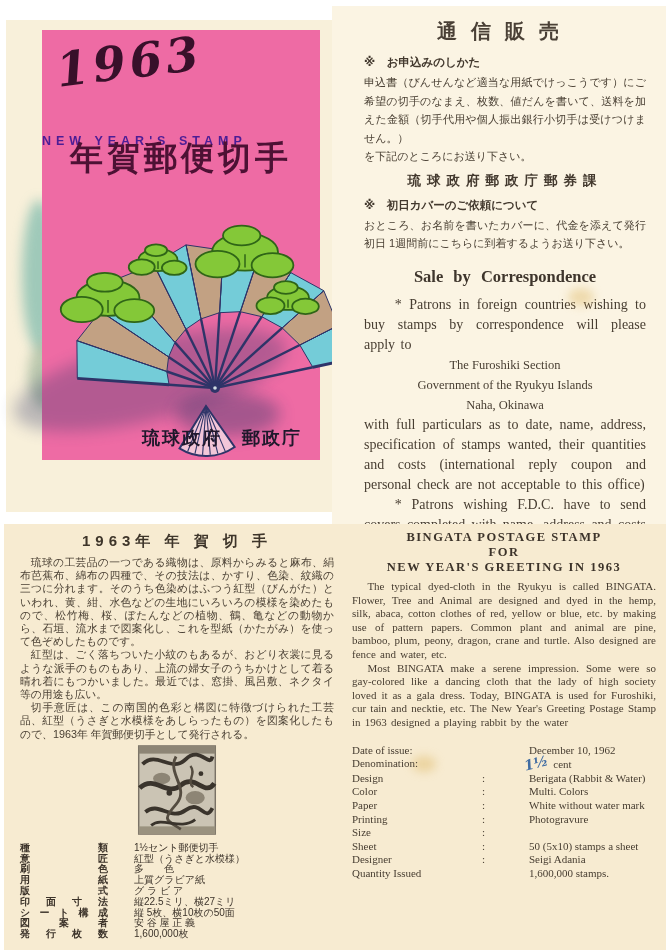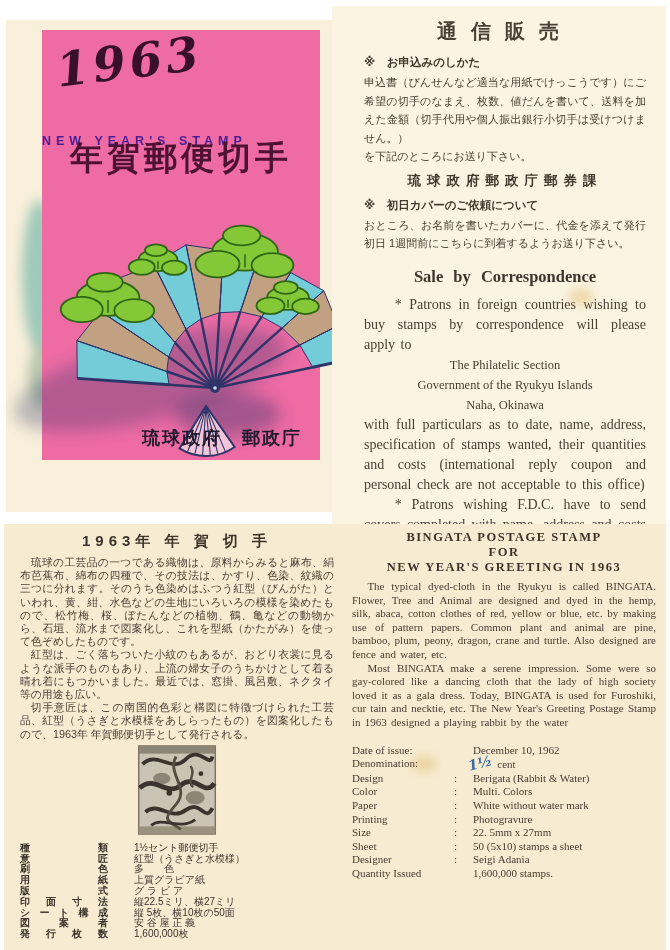--- a/index.html
+++ b/index.html
@@ -60,21 +60,21 @@
   .bl-para{font-size:10.8px;line-height:13.2px;text-align:justify;text-indent:1em;color:#4a4034;margin:0;}
   .stamp-wrap{text-align:center;margin:4px 0 4px;}
   .spec-table{margin-top:2px;}
   .spec-row{display:flex;font-size:10px;line-height:10.8px;color:#3c332a;}
   .spec-label{width:88px;font-weight:bold;text-align-last:justify;-moz-text-align-last:justify;}
   .spec-value{margin-left:26px;flex:1;}
 
   .br-head{text-align:center;font-size:12.5px;font-weight:bold;letter-spacing:1.5px;line-height:15px;color:#3c332a;margin:0;}
   .br-para{font-size:11px;line-height:13.6px;text-align:justify;word-spacing:1.5px;text-indent:1.4em;color:#473d31;margin:0;}
   .det-list{margin-top:14px;}
-  .det-row{display:flex;font-size:11px;line-height:13.6px;color:#473d31;}
+  .det-row{display:flex;font-size:11px;line-height:13.6px;color:#473d31;gap:28px;}
   .det-label{width:102px;}
   .det-sep{width:14px;}
   .det-value{flex:1;}
   .hand{
     display:inline-block;color:#3f6ba2;font-family:"DejaVu Serif",serif;font-style:italic;
     font-size:14px;transform:rotate(-14deg);margin-right:5px;font-weight:bold;
   }
   .br-footer{font-size:11.5px;margin-top:14px;color:#473d31;}
 </style>
 </head>
@@ -170,21 +170,21 @@
   <div class="stain" style="left:236px;top:282px;width:26px;height:18px;"></div>
   <div class="tr-title">通信販売</div>
   <div class="sec-head">※　お申込みのしかた</div>
   <div class="sec-body">申込書（びんせんなど適当な用紙でけっこうです）にご希望の切手のなまえ、枚数、値だんを書いて、送料を加えた金額（切手代用や個人振出銀行小切手は受けつけません。）</div>
   <div class="sec-body">を下記のところにお送り下さい。</div>
   <div class="sec-addr">琉球政府郵政庁郵券課</div>
   <div class="sec-head">※　初日カバーのご依頼について</div>
   <div class="sec-body">おところ、お名前を書いたカバーに、代金を添えて発行初日 1週間前にこちらに到着するようお送り下さい。</div>
   <div class="en-title en">Sale  by  Correspondence</div>
   <div class="en-para en indent">* Patrons in foreign countries wishing to buy stamps by correspondence will please apply to</div>
-  <div class="en-center en">The  Philatelic  Section</div>
+  <div class="en-center en">The  Furoshiki  Section</div>
   <div class="en-center en">Government  of  the  Ryukyu  Islands</div>
   <div class="en-center en">Naha,  Okinawa</div>
   <div class="en-para en">with full particulars as to date, name, address, specification of stamps wanted,  their quantities and costs (international reply coupon and personal check are not acceptable to this office)</div>
   <div class="en-para en indent">* Patrons wishing F.D.C. have to send covers completed with name, address and costs at least in a week advance of the date of issue.</div>
 </div>
 
 <div class="panel panel-b">
   <div class="stain" style="left:408px;top:232px;width:24px;height:16px;"></div>
 
   <div class="col-l jp">
@@ -283,21 +283,20 @@
           <span class="det-value"><span class="hand"></span><span>White without water mark</span></span>
         </div>
         <div class="det-row">
           <span class="det-label">Printing</span>
           <span class="det-sep">:</span>
           <span class="det-value"><span class="hand"></span><span>Photogravure</span></span>
         </div>
         <div class="det-row">
           <span class="det-label">Size</span>
           <span class="det-sep">:</span>
-          <span class="det-value"><span class="hand"></span><span>22. 5mm x 27mm</span></span>
         </div>
         <div class="det-row">
           <span class="det-label">Sheet</span>
           <span class="det-sep">:</span>
           <span class="det-value"><span class="hand"></span><span>50 (5x10) stamps a sheet</span></span>
         </div>
         <div class="det-row">
           <span class="det-label">Designer</span>
           <span class="det-sep">:</span>
           <span class="det-value"><span class="hand"></span><span>Seigi Adania</span></span>

